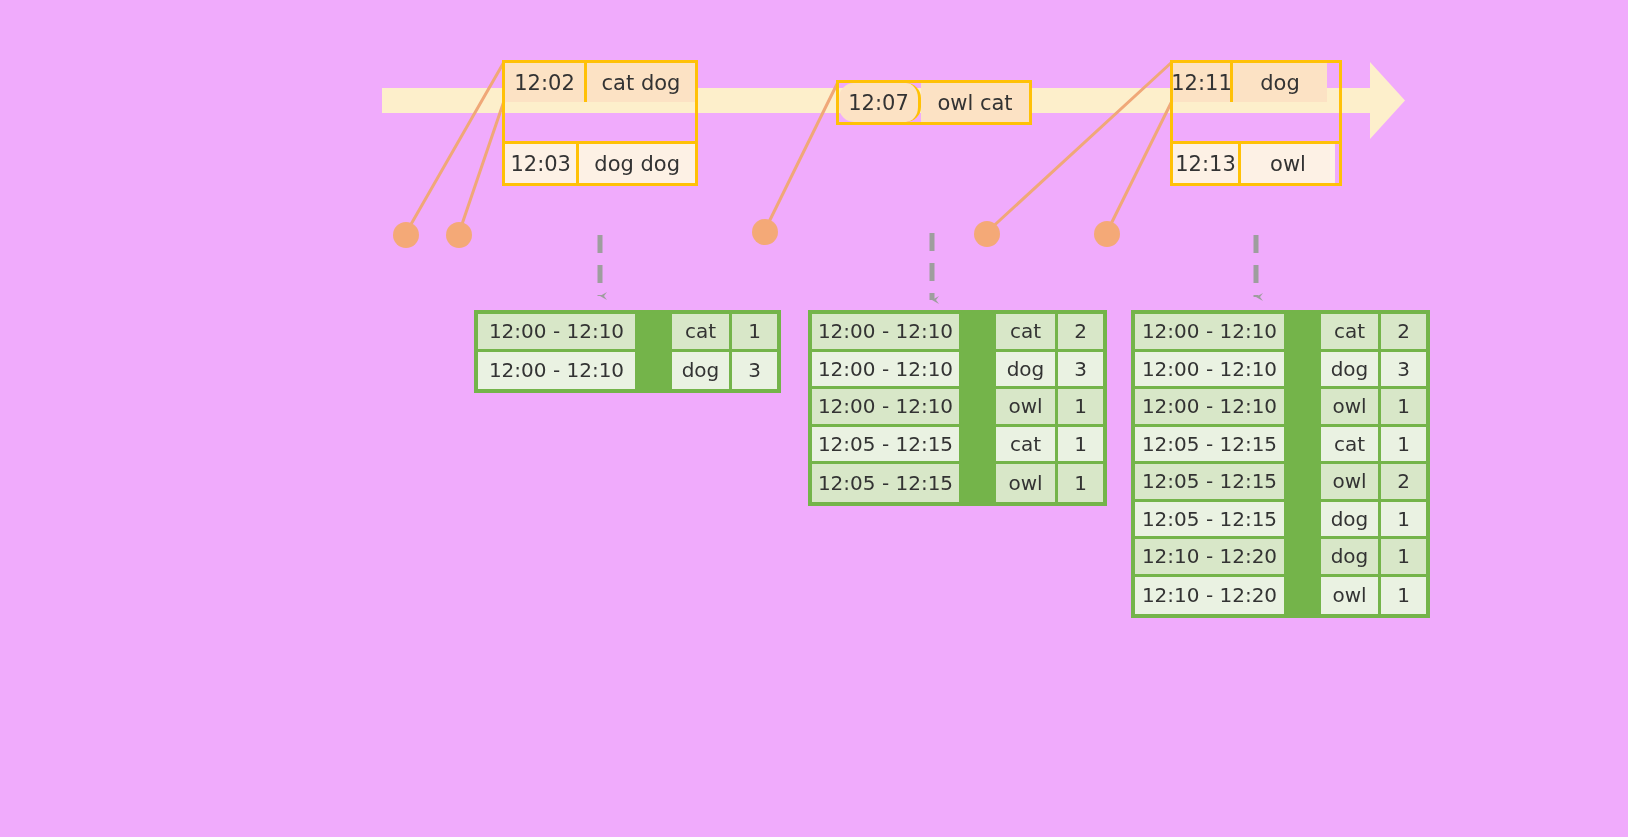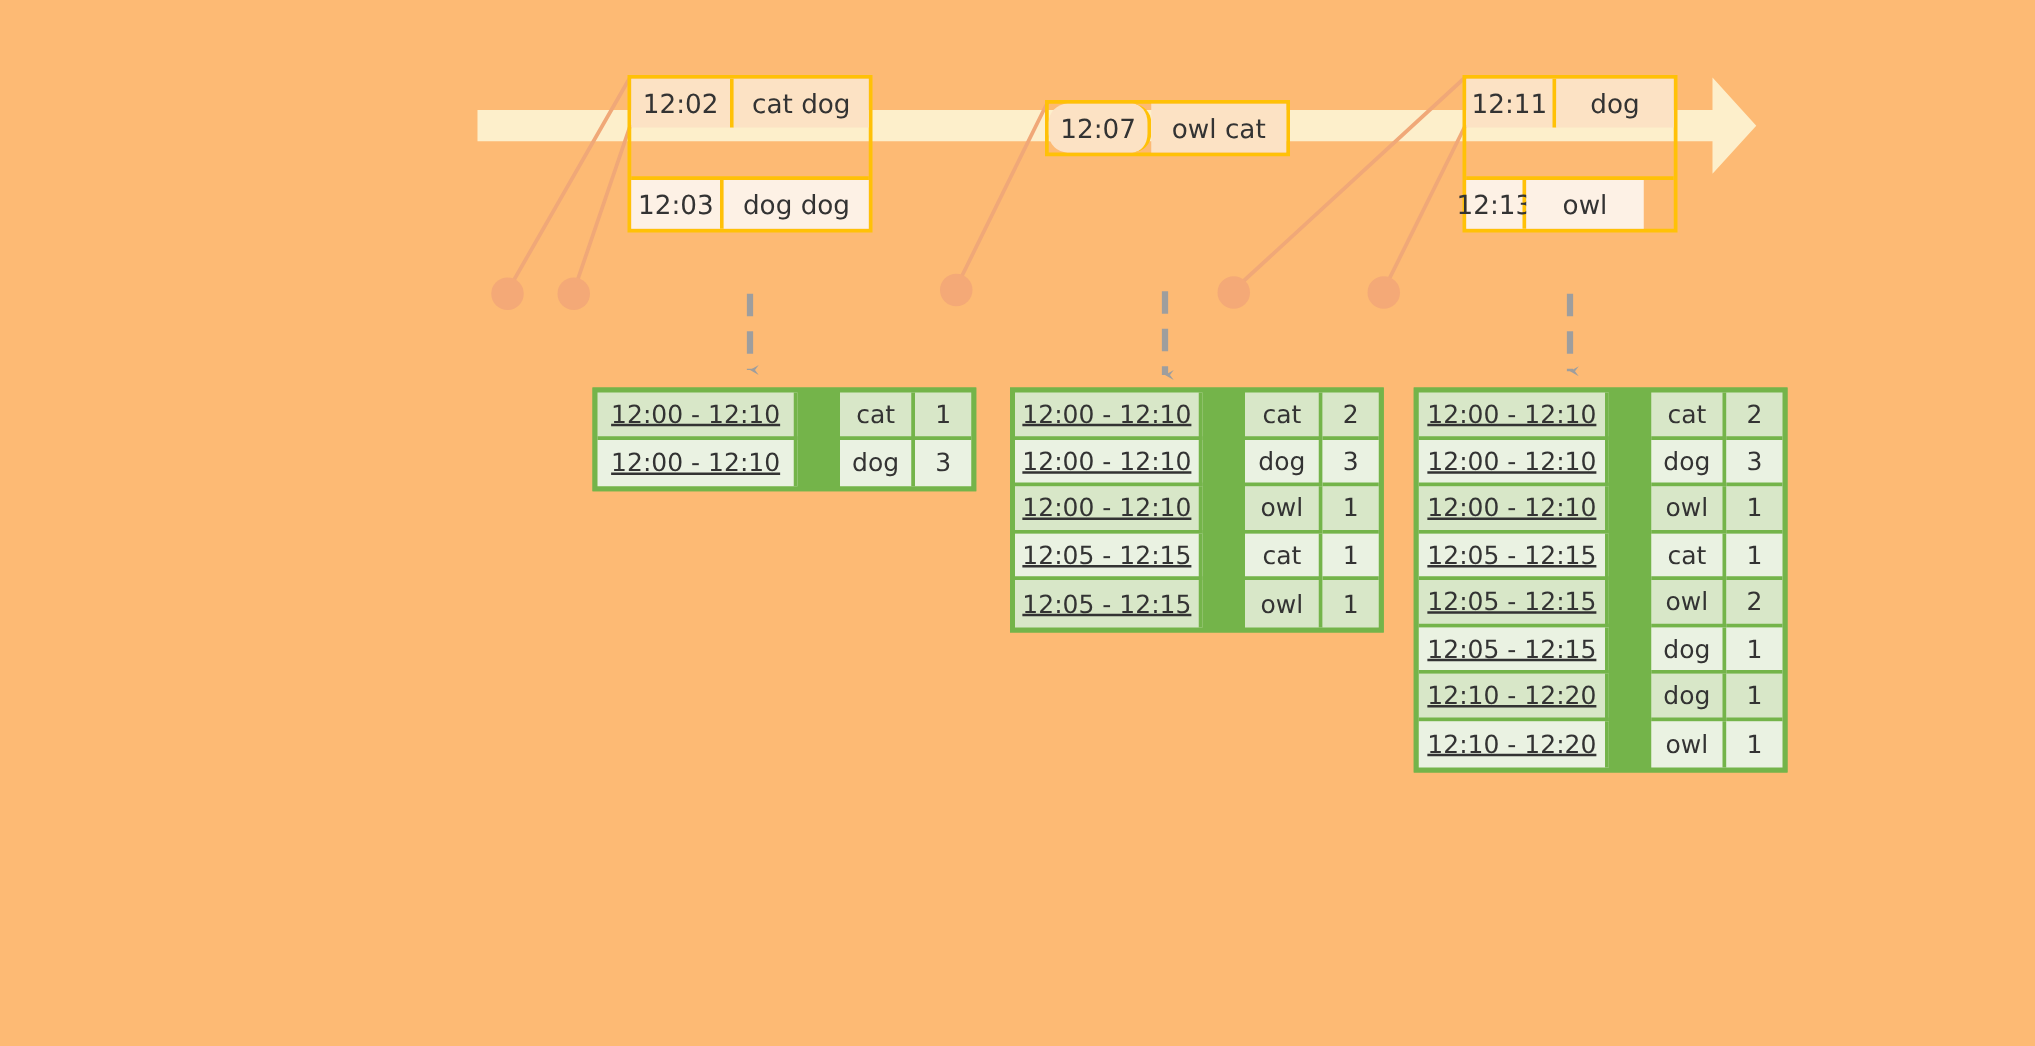--- a/index.html
+++ b/index.html
@@ -12,21 +12,21 @@
     height: 837px;
     position: relative;
     overflow: hidden;
     font-family: "DejaVu Sans", sans-serif;
   }
   #stage {
     position: absolute;
     left: 0; top: 0;
     width: 1628px;
     height: 837px;
-    background: #fdba74;
+    background: #f0abfc;
   }
   svg.layer {
     position: absolute;
     left: 0; top: 0;
     width: 1628px;
     height: 837px;
     pointer-events: none;
   }
 
   
@@ -82,21 +82,21 @@
     color: #333333;
     box-sizing: border-box;
     white-space: nowrap;
     border-right: 3px solid #74B44A;
     border-bottom: 3px solid #74B44A;
   }
   .res-row .rc:last-child { border-right: none; }
   .res-row:last-child .rc { border-bottom: none; }
   .res-row.shade-a .rc { background: #D8E7C8; }
   .res-row.shade-b .rc { background: #EAF2E2; }
-  .rc-window { width: 160px; text-decoration: underline; }
+  .rc-window { width: 160px; }
   .rc-key    { width: 60px; margin-left: 34px; }
   .rc-count  { width: 45px; }
   .t2 .rc-window { width: 150px; }
   .t2 .rc-key    { width: 62px; }
   .t2 .rc-count  { width: 45px; }
   .t3 .rc-window { width: 152px; }
   .t3 .rc-key    { width: 60px; }
   .t3 .rc-count  { width: 45px; }
 </style>
 </head>
@@ -151,25 +151,25 @@
 
   <div class="event-group" style="left:836px; top:80px; width:196px;">
     <div class="event-row row-shade-a">
       <div class="ev-time" style="width:82px;border-radius:15px;">12:07</div>
       <div class="ev-val" style="width:108px;">owl cat</div>
     </div>
   </div>
 
   <div class="event-group" style="left:1170px; top:60px; width:172px;">
     <div class="event-row row-shade-a">
-      <div class="ev-time" style="width:72px;">12:11</div>
+      <div class="ev-time" style="width:60px;">12:11</div>
       <div class="ev-val" style="width:94px;">dog</div>
     </div>
     <div class="event-row row-shade-b">
-      <div class="ev-time" style="width:48px;">12:13</div>
+      <div class="ev-time" style="width:68px;">12:13</div>
       <div class="ev-val" style="width:94px;">owl</div>
     </div>
   </div>
 
   <div class="result-table t1" style="left:474px; top:310px;">
     <div class="res-row shade-a">
       <div class="rc rc-window">12:00 - 12:10</div>
       <div class="rc rc-key">cat</div>
       <div class="rc rc-count">1</div>
     </div>

